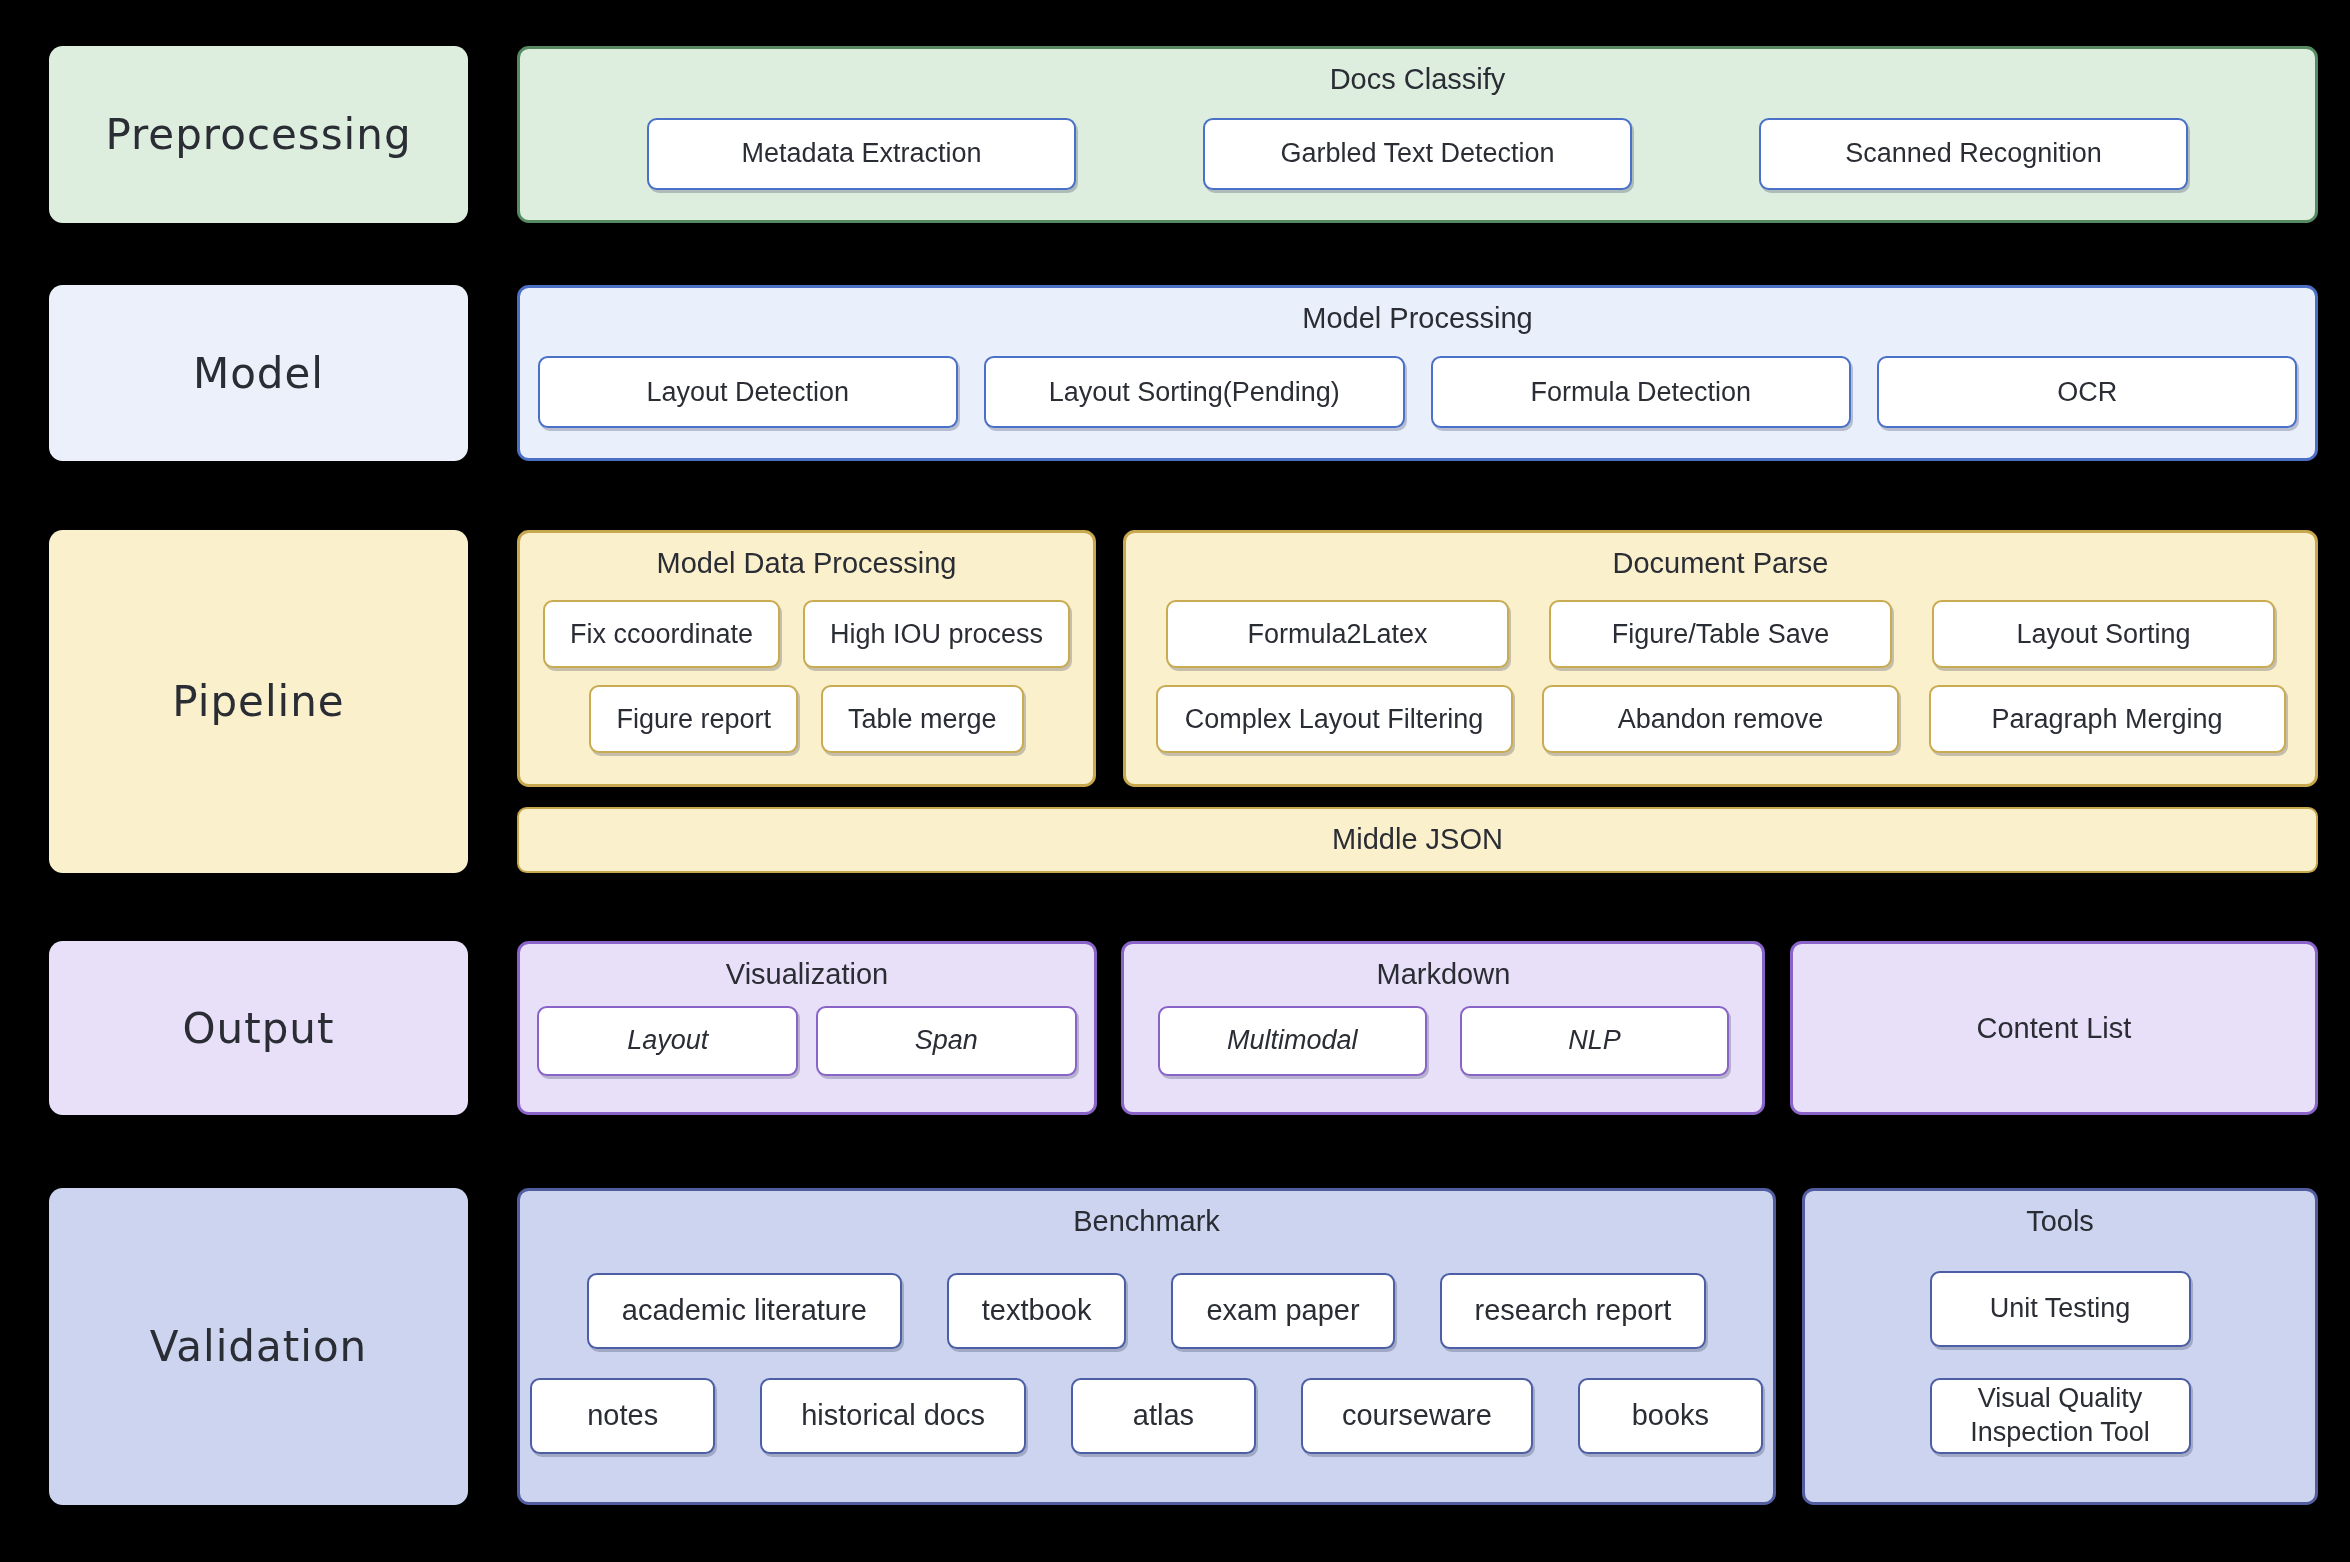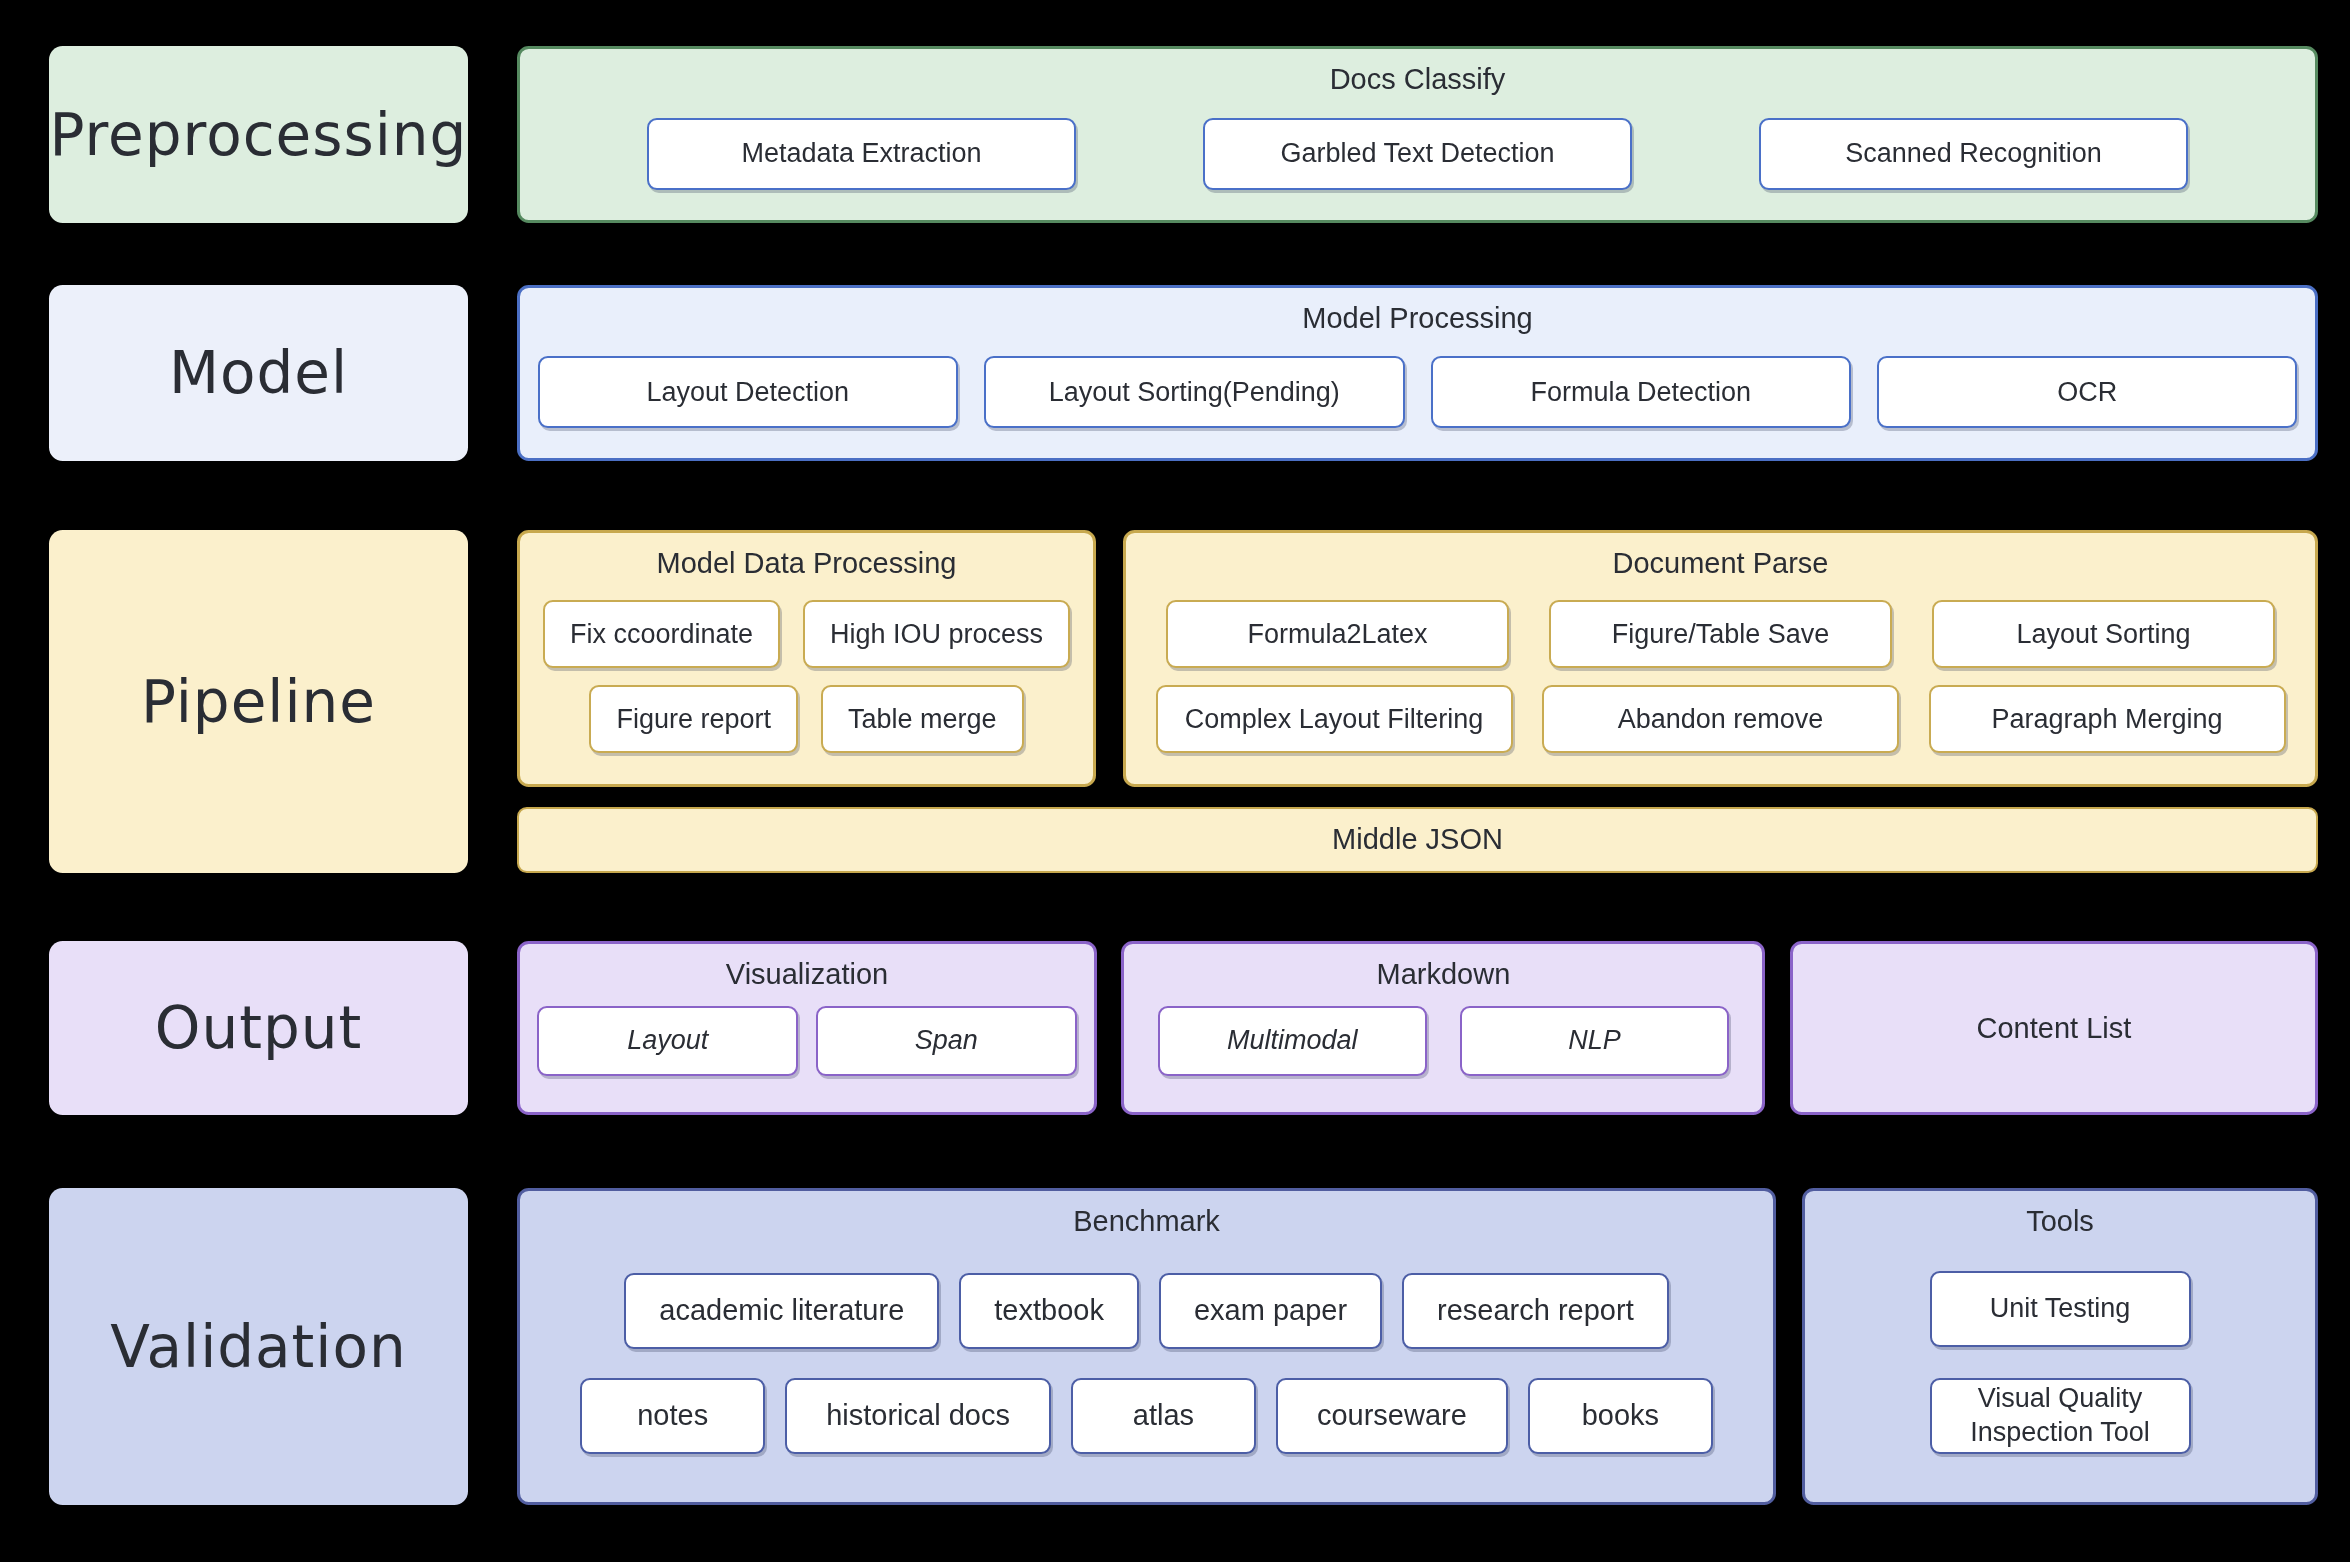--- a/index.html
+++ b/index.html
@@ -16,21 +16,21 @@
   #row-preprocessing { top: 46px;  height: 177px; }
   #row-model         { top: 285px; height: 176px; }
   #row-pipeline      { top: 530px; height: 343px; }
   #row-output        { top: 941px; height: 174px; }
   #row-validation    { top: 1188px; height: 317px; }
 
   .label-box {
     flex: 0 0 419px; margin-right: 49px;
     border-radius: 13.7px;
     display: flex; align-items: center; justify-content: center;
-    font-size: 58px; letter-spacing: 1px;
+    font-size: 42px; letter-spacing: 1px;
     font-family: "DejaVu Sans", sans-serif;
   }
   .label-green  { background: var(--green-fill); }
   .label-blue   { background: var(--blue-label-fill); }
   .label-yellow { background: var(--yellow-fill); }
   .label-purple { background: var(--purple-fill); }
   .label-indigo { background: var(--indigo-fill); }
 
   .content { flex: 1; display: flex; min-width: 0; }
 
@@ -99,21 +99,21 @@
   .box-cl .sec-title { padding: 0; }
   #row-output .hrow { padding-bottom: 21px; font-style: italic; }
   .box-vis .node { width: 261px; height: 70px; }
   .box-md .node { width: 269px; height: 70px; }
 
   
   #row-validation .content { gap: 26px; }
   .box-bench { width: 1259px; }
   .box-tools { flex: 1; justify-content: center; }
   .box-bench .stack { padding: 5.9px 0 19.5px; }
-  .box-bench .hrow2 { gap: 20px; }
+  .box-bench .hrow2 { gap: 45px; }
   .box-bench .node { height: 76px; font-size: 29px; padding: 0 33px; }
   .box-bench .r2 .node { min-width: 185px; padding: 0 39px; }
   .box-tools .stack { align-items: center; padding: 2px 0 17.6px; }
   .box-tools .node { width: 261px; height: 76px; }
   .node-vqit { width: 304px; height: 101px; line-height: 1.25; text-align: center; white-space: normal; padding: 0 9.8px; }
 </style>
 </head>
 <body>
 
 <div class="row" id="row-preprocessing">

